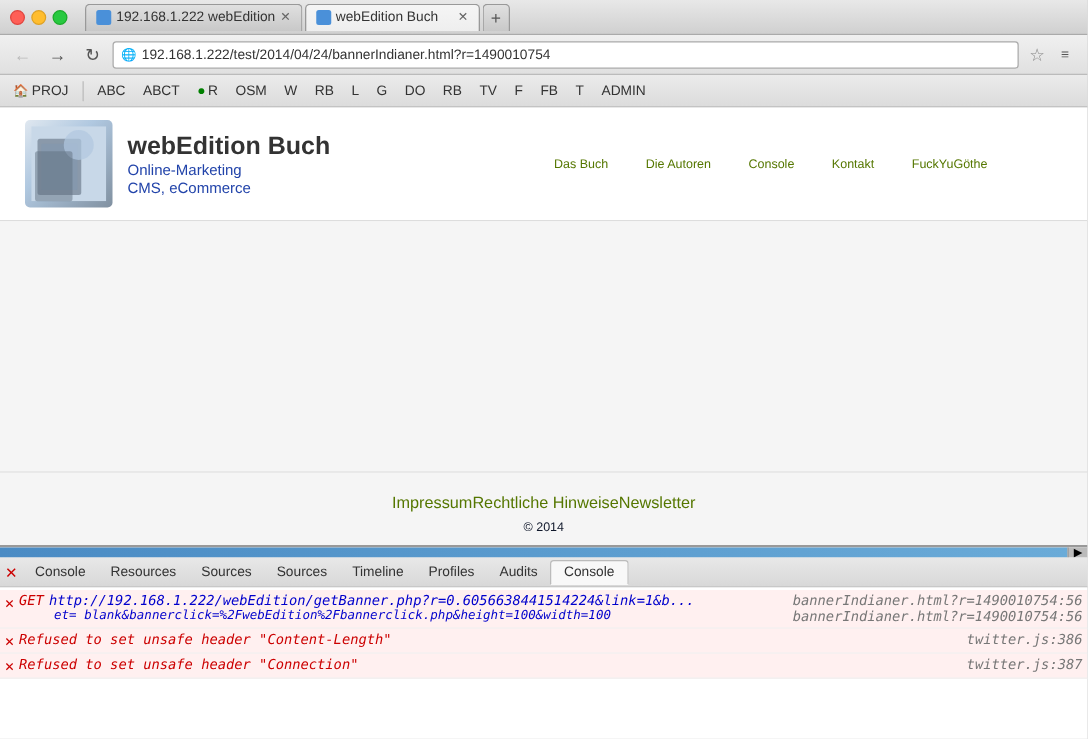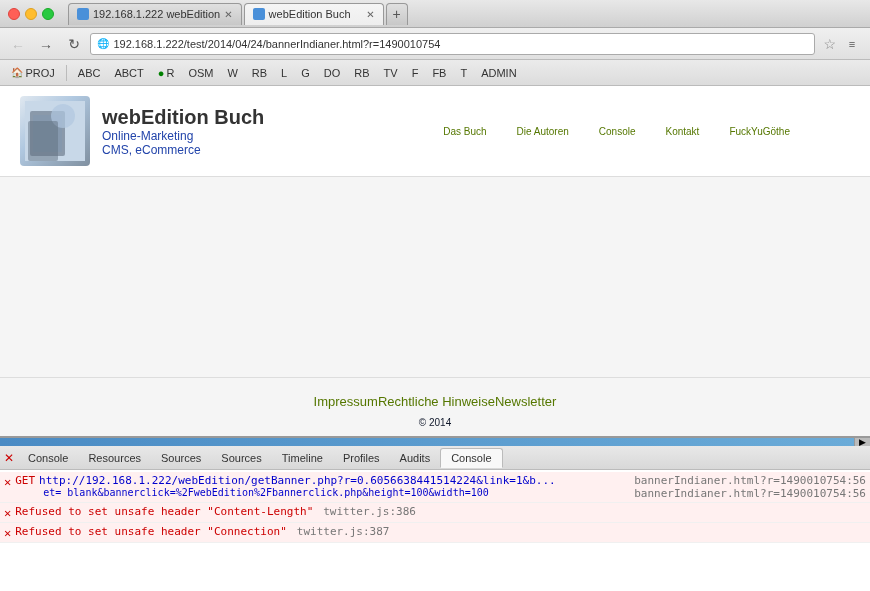--- a/index.html
+++ b/index.html
@@ -262,21 +262,21 @@
     }
     .console-line {
       display: flex;
       align-items: flex-start;
       padding: 2px 4px;
       border-bottom: 1px solid #f0f0f0;
       gap: 4px;
     }
     .console-line.error { background: #fff0f0; }
     .console-error-icon { color: #cc0000; font-size: 12px; flex-shrink: 0; margin-top: 1px; }
-    .console-line-content { flex: 1; display: flex; justify-content: flex-start; align-items: flex-start; }
+    .console-line-content { flex: 1; display: flex; justify-content: space-between; align-items: flex-start; font-style: italic; }
     .console-text { color: #cc0000; }
     .console-url { color: #0000cc; text-decoration: none; }
     .console-source { color: #777; margin-left: 10px; white-space: nowrap; font-size: 11px; }
     .console-line-main { flex: 1; }
     .get-line { display: flex; gap: 4px; }
     .get-method { color: #cc0000; }
 
     .page-wrapper {
       flex: 1;
       display: flex;

